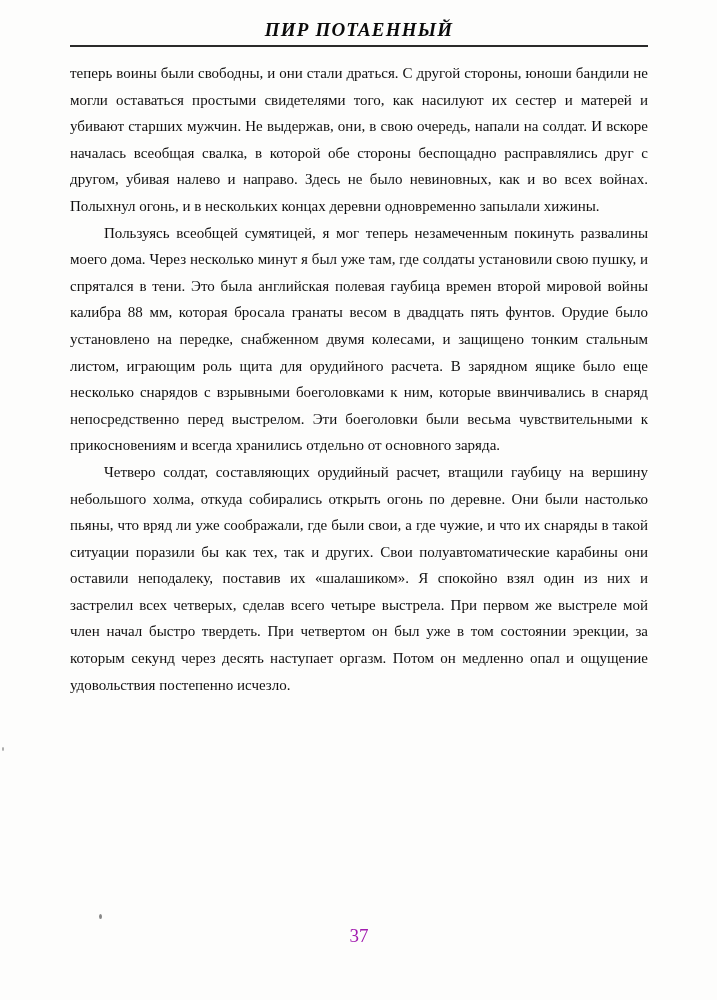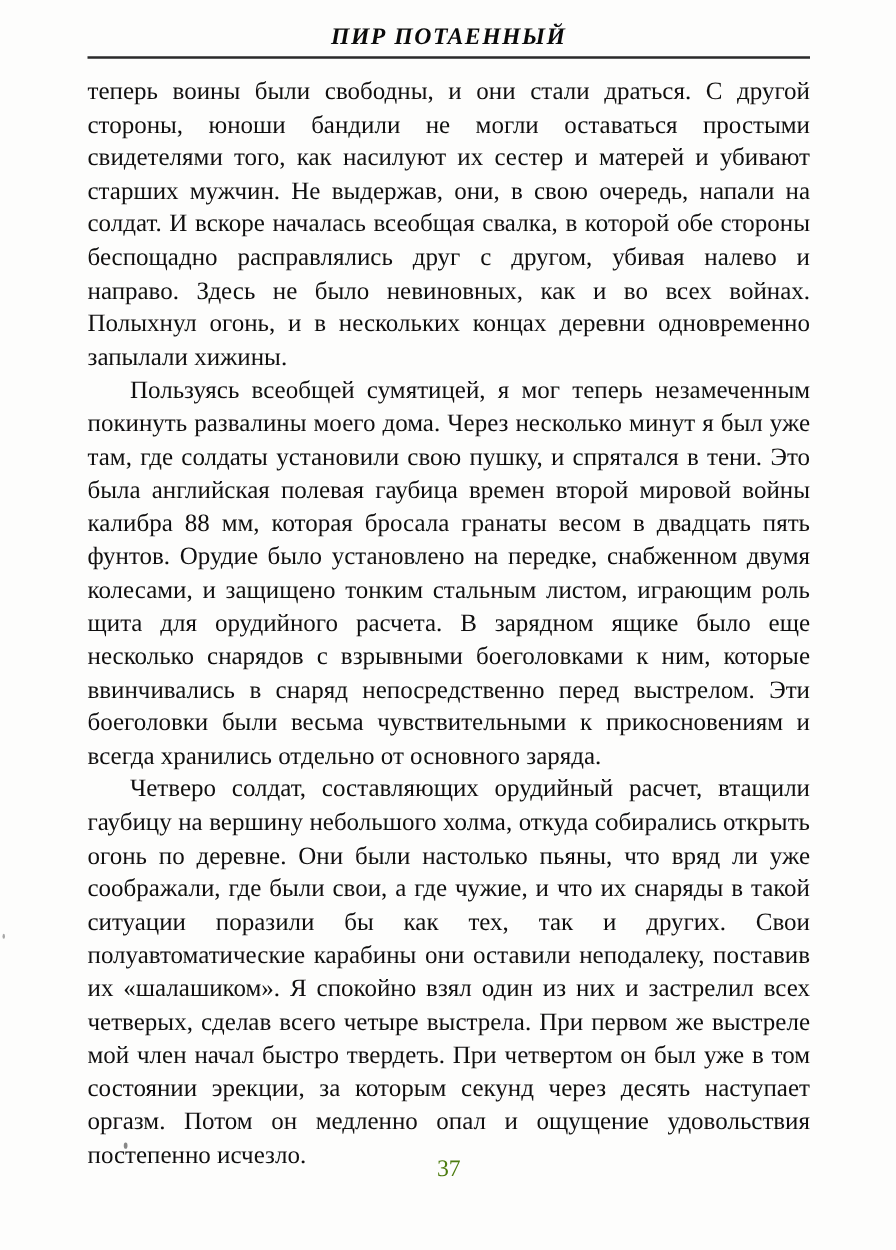--- a/index.html
+++ b/index.html
@@ -37,21 +37,21 @@
     font-family: "Liberation Serif", "DejaVu Serif", serif;
   }
   .head-rule {
     margin-top: 6px;
     width: 578px;
     height: 2px;
     background: #2a2a2a;
   }
   .body-text {
     margin-top: 13px;
-    font-size: 20px;
+    font-size: 15px;
     line-height: 26.6px;
     text-align: justify;
     text-justify: inter-word;
     color: #100f0f;
     -webkit-font-smoothing: none;
   }
   .body-text p {
     margin: 0;
     text-indent: 34px;
     hyphens: manual;
@@ -59,21 +59,21 @@
   .body-text p.first {
     text-indent: 0;
   }
   .folio {
     position: absolute;
     left: 0;
     top: 925px;
     width: 578px;
     text-align: center;
     font-size: 19px;
-    color: #4d7c0f;
+    color: #a21caf;
   }
   .speck {
     position: absolute;
     background: #5f5f5f;
     border-radius: 50%;
   }
   .speck-a { left: 29px; top: 914px; width: 3px; height: 5px; opacity: .75; }
   .speck-b { left: 2px;  top: 747px; width: 2px; height: 4px; opacity: .55; }
 </style>
 </head>

